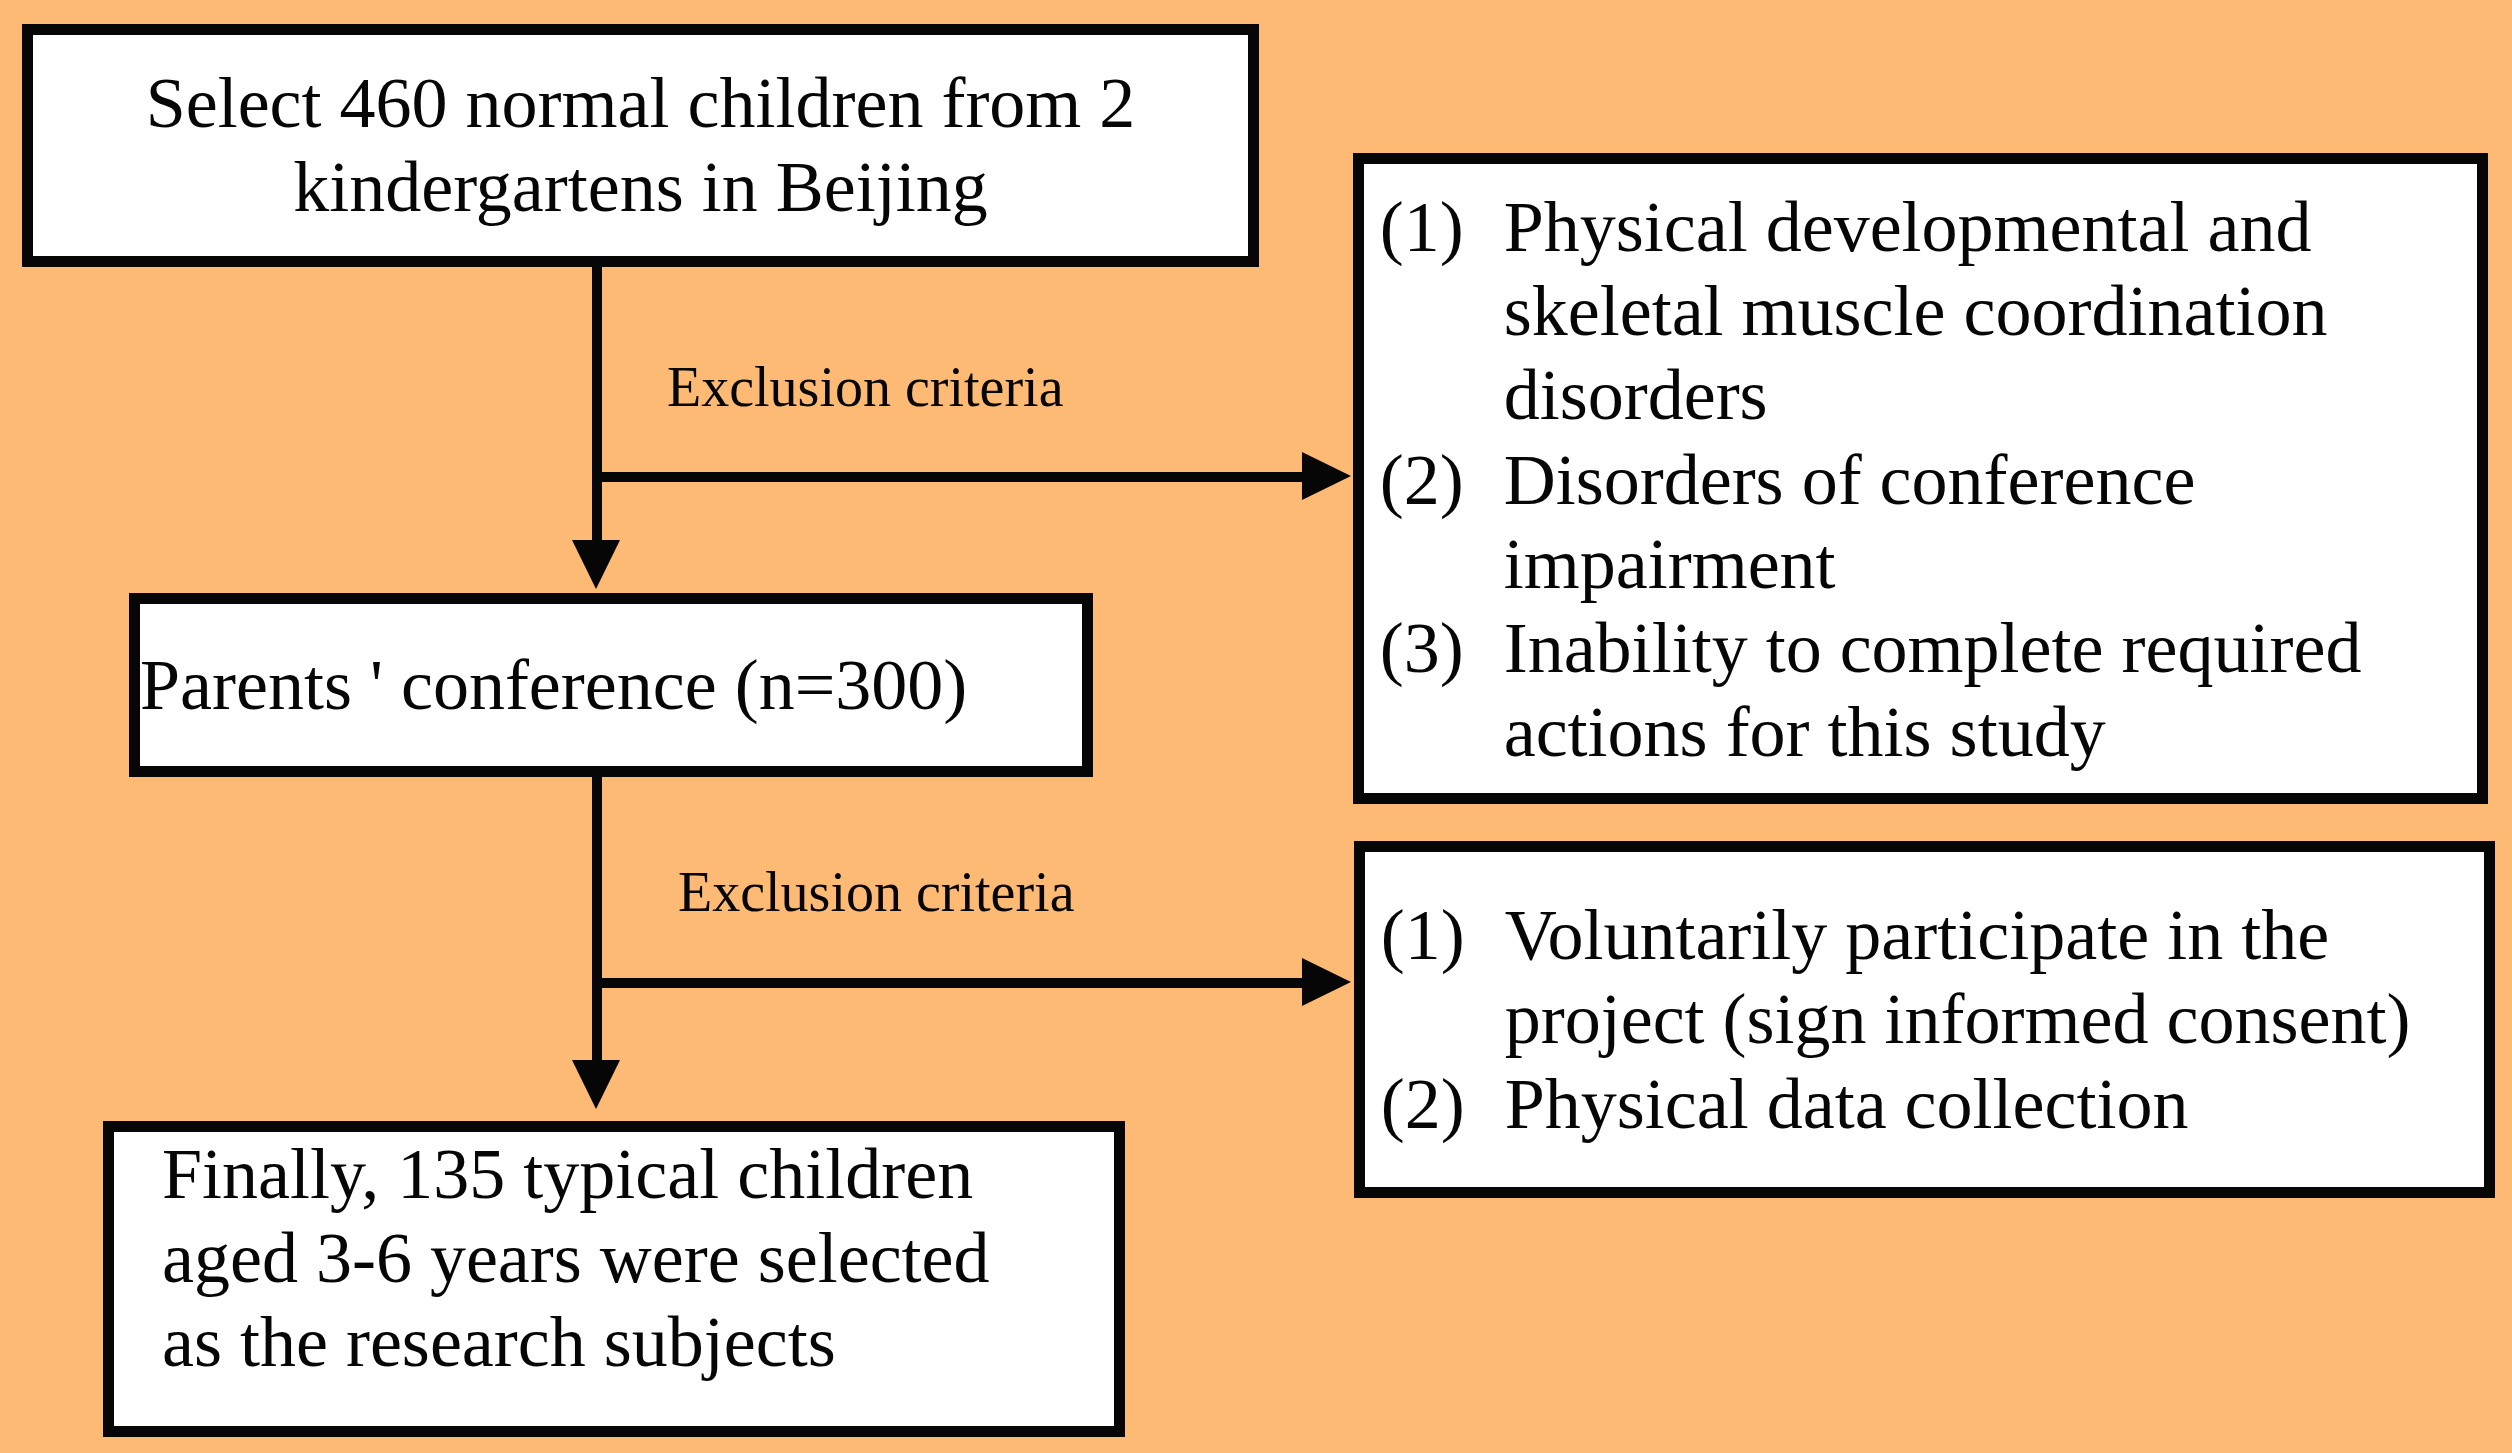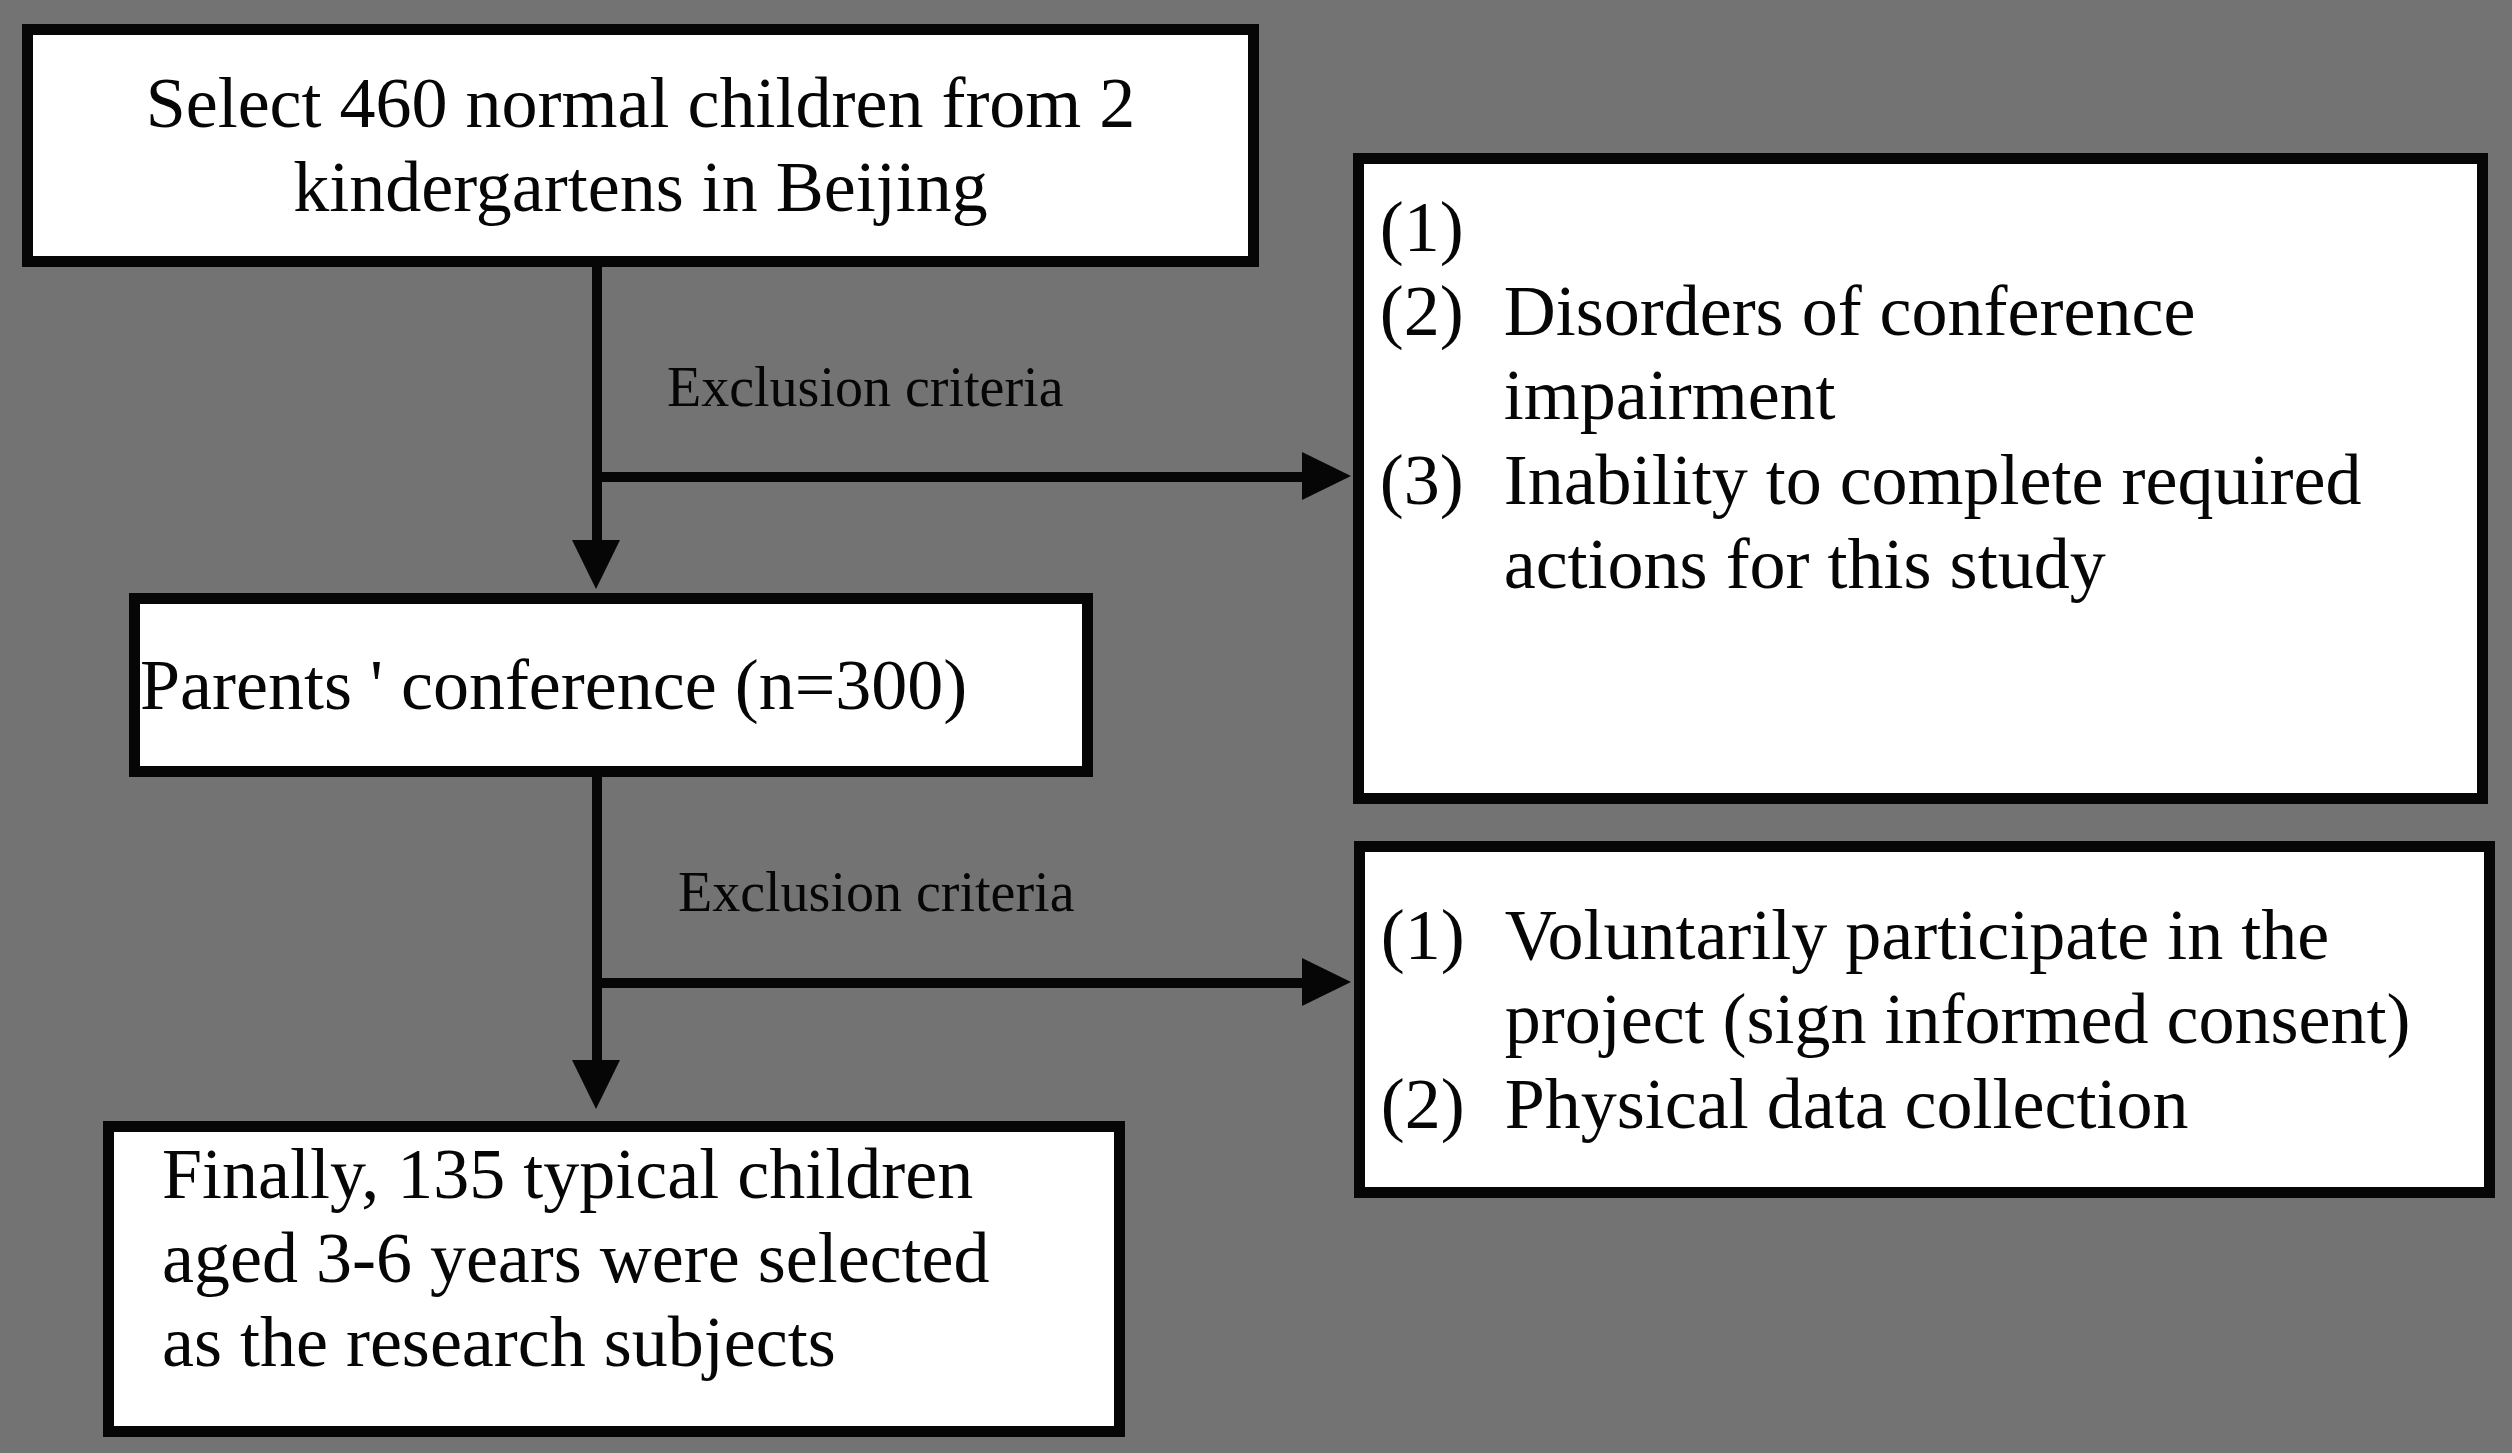--- a/index.html
+++ b/index.html
@@ -1,19 +1,19 @@
 <!DOCTYPE html>
 <html style="--ink: #060606;font-size:14px"><head>
 <meta charset="utf-8">
 <style>
   html,body{margin:0;padding:0;background:#ffffff;}
   .canvas{
     position:relative;
     width:2512px;height:1453px;
-    background:#737373;
+    background:#fdba74;
     font-family:"Liberation Serif","DejaVu Serif",serif;
     color:var(--ink,#060606);
     overflow:hidden;
   }
   .box{
     position:absolute;
     box-sizing:border-box;
     border:11.4px solid var(--ink,#060606);
     background:#ffffff;
     font-size:72px;
@@ -90,20 +90,23 @@
 
   <div class="box box-final">
     <span class="txt">Finally, 135 typical children
 aged 3-6 years were selected
 as the research subjects</span>
   </div>
 
   <div class="box box-exclusion1">
     <div class="item">
       <span class="num">(1)</span>
+      <span class="txt">Physical developmental and
+skeletal muscle coordination
+disorders</span>
     </div>
     <div class="item">
       <span class="num">(2)</span>
       <span class="txt">Disorders of conference
 impairment</span>
     </div>
     <div class="item">
       <span class="num">(3)</span>
       <span class="txt">Inability to complete required
 actions for this study</span>

